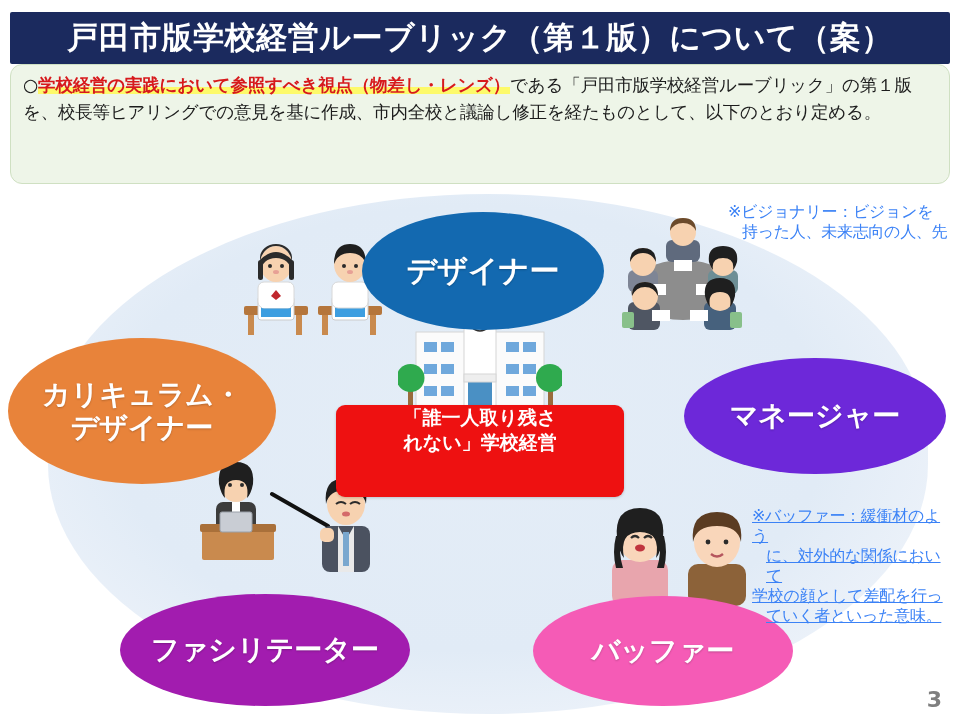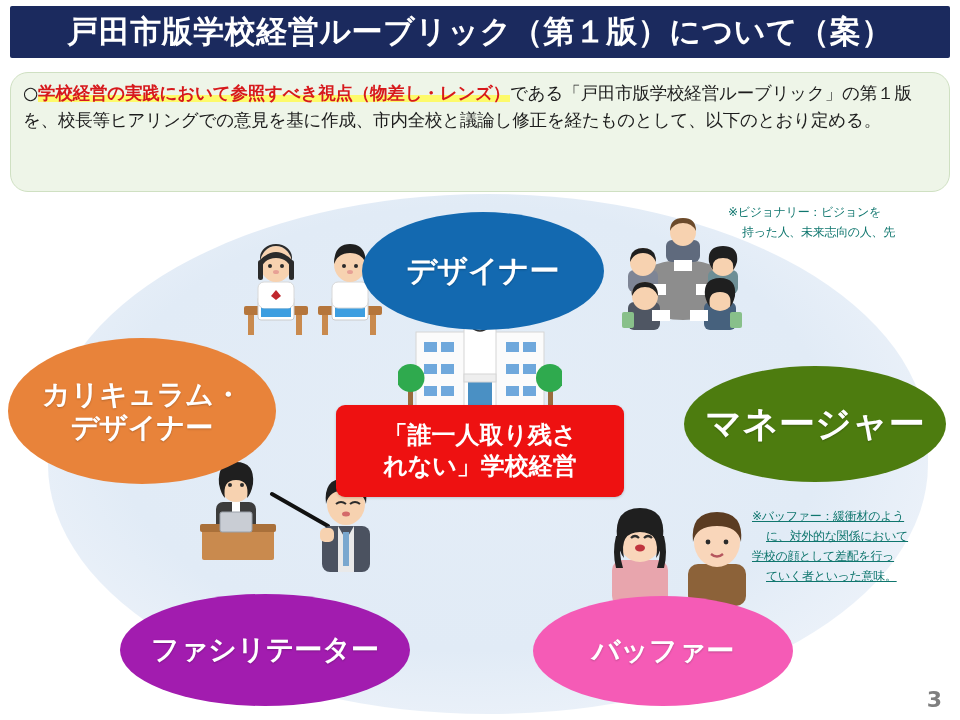--- a/index.html
+++ b/index.html
@@ -5,34 +5,34 @@
   html,body{margin:0;padding:0;}
   body{
     width:960px;height:720px;overflow:hidden;background:#ffffff;
     font-family:"DejaVu Sans","Liberation Sans",sans-serif;
     -webkit-font-smoothing:antialiased;
   }
   #slide{position:relative;width:960px;height:720px;background:#ffffff;}
 
   
   .title-bar{
-    position:absolute;left:10px;top:6px;width:940px;height:52px;
+    position:absolute;left:10px;top:12px;width:940px;height:52px;
     background:#1b2a5e;border-radius:2px;
     display:flex;align-items:center;justify-content:center;
   }
   .title-bar .title-text{
     color:#ffffff;font-size:31px;font-weight:bold;letter-spacing:0.5px;
     white-space:nowrap;
   }
 
   
   .lead-box{
     position:absolute;left:10px;top:64px;width:940px;height:120px;
-    background:#eef5e8;border:1px solid #cfe0c2;border-radius:18px;
-    box-sizing:border-box;padding:7px 12px 4px 12px;margin-top:8px;
+    background:#eef5e8;border:1px solid #cfe0c2;border-radius:12px;
+    box-sizing:border-box;padding:7px 12px 4px 12px;
   }
   .lead-p{
     font-size:17.5px;line-height:27px;color:#1c1c1c;margin:0 0 2px 0;
     letter-spacing:-0.2px;
   }
   .lead-p.second{margin-top:7px;}
   .hl{color:#d7191c;font-weight:bold;}
   .hl-y{color:#d7191c;font-weight:bold;
         background:linear-gradient(to bottom,transparent 62%,#fdfa6a 62%,#fdfa6a 96%,transparent 96%);}
   .mark{font-weight:normal;}
@@ -46,36 +46,36 @@
   }
 
   
   .ellipse{
     position:absolute;display:flex;align-items:center;justify-content:center;
     text-align:center;color:#ffffff;font-weight:bold;border-radius:50%;
     text-shadow:0 1px 2px rgba(0,0,0,0.22);line-height:1.18;
   }
   .el-visionary{left:362px;top:26px;width:242px;height:118px;background:#1369b0;font-size:30px;}
   .el-curriculum{left:8px;top:152px;width:268px;height:146px;background:#e8833a;font-size:28px;text-align:center;}
-  .el-manager{left:684px;top:180px;width:262px;height:116px;background:#4d7c0f;font-size:36px;}
+  .el-manager{left:684px;top:172px;width:262px;height:116px;background:#6d28d9;font-size:28px;}
   .el-facilitator{left:120px;top:408px;width:290px;height:112px;background:#a21caf;font-size:28px;}
   .el-buffer{left:533px;top:410px;width:260px;height:110px;background:#f55bb6;font-size:28px;}
 
   
   .core-box{
     position:absolute;left:336px;top:219px;width:288px;height:92px;
     background:#ee1111;border-radius:9px;color:#ffffff;font-weight:bold;
-    font-size:24px;line-height:1.30;display:flex;align-items:center;justify-content:center;
+    font-size:19px;line-height:1.30;display:flex;justify-content:center;
     text-align:center;box-shadow:0 1px 3px rgba(0,0,0,0.18);
   }
   .core-box .core-text{padding:0 8px;}
 
   
   .note{
-    position:absolute;font-size:12px;line-height:20px;color:#0f766e;
+    position:absolute;font-size:16px;line-height:20px;color:#3b82f6;
     letter-spacing:-0.3px;
   }
   .note-visionary{left:728px;top:16px;width:224px;}
   .note-buffer{left:752px;top:320px;width:200px;text-decoration:underline;}
   .note .ind{display:block;padding-left:14px;}
 
   
   .page-num{
     position:absolute;right:18px;bottom:8px;color:#7f7f7f;
     font-size:22px;font-weight:bold;

